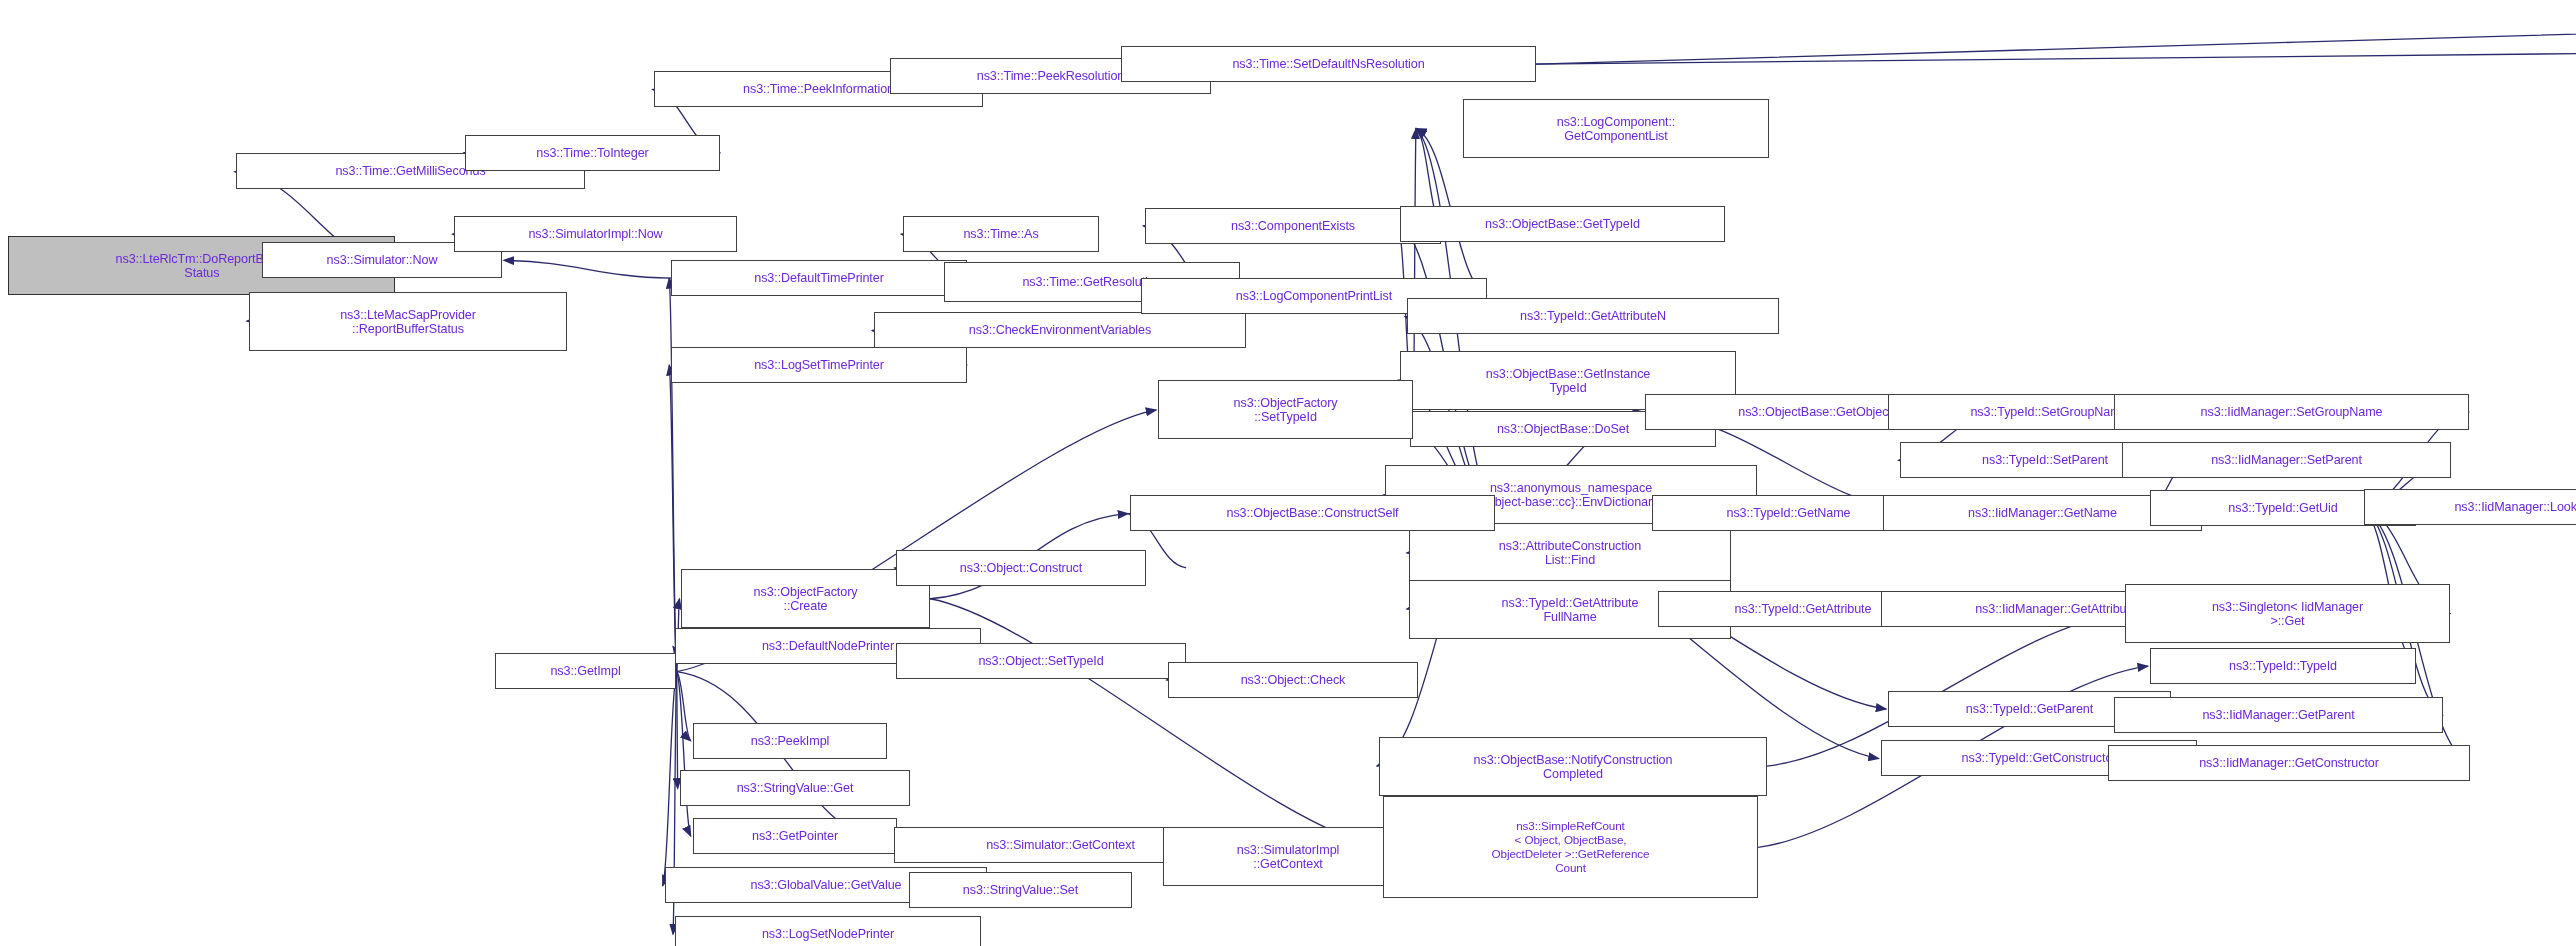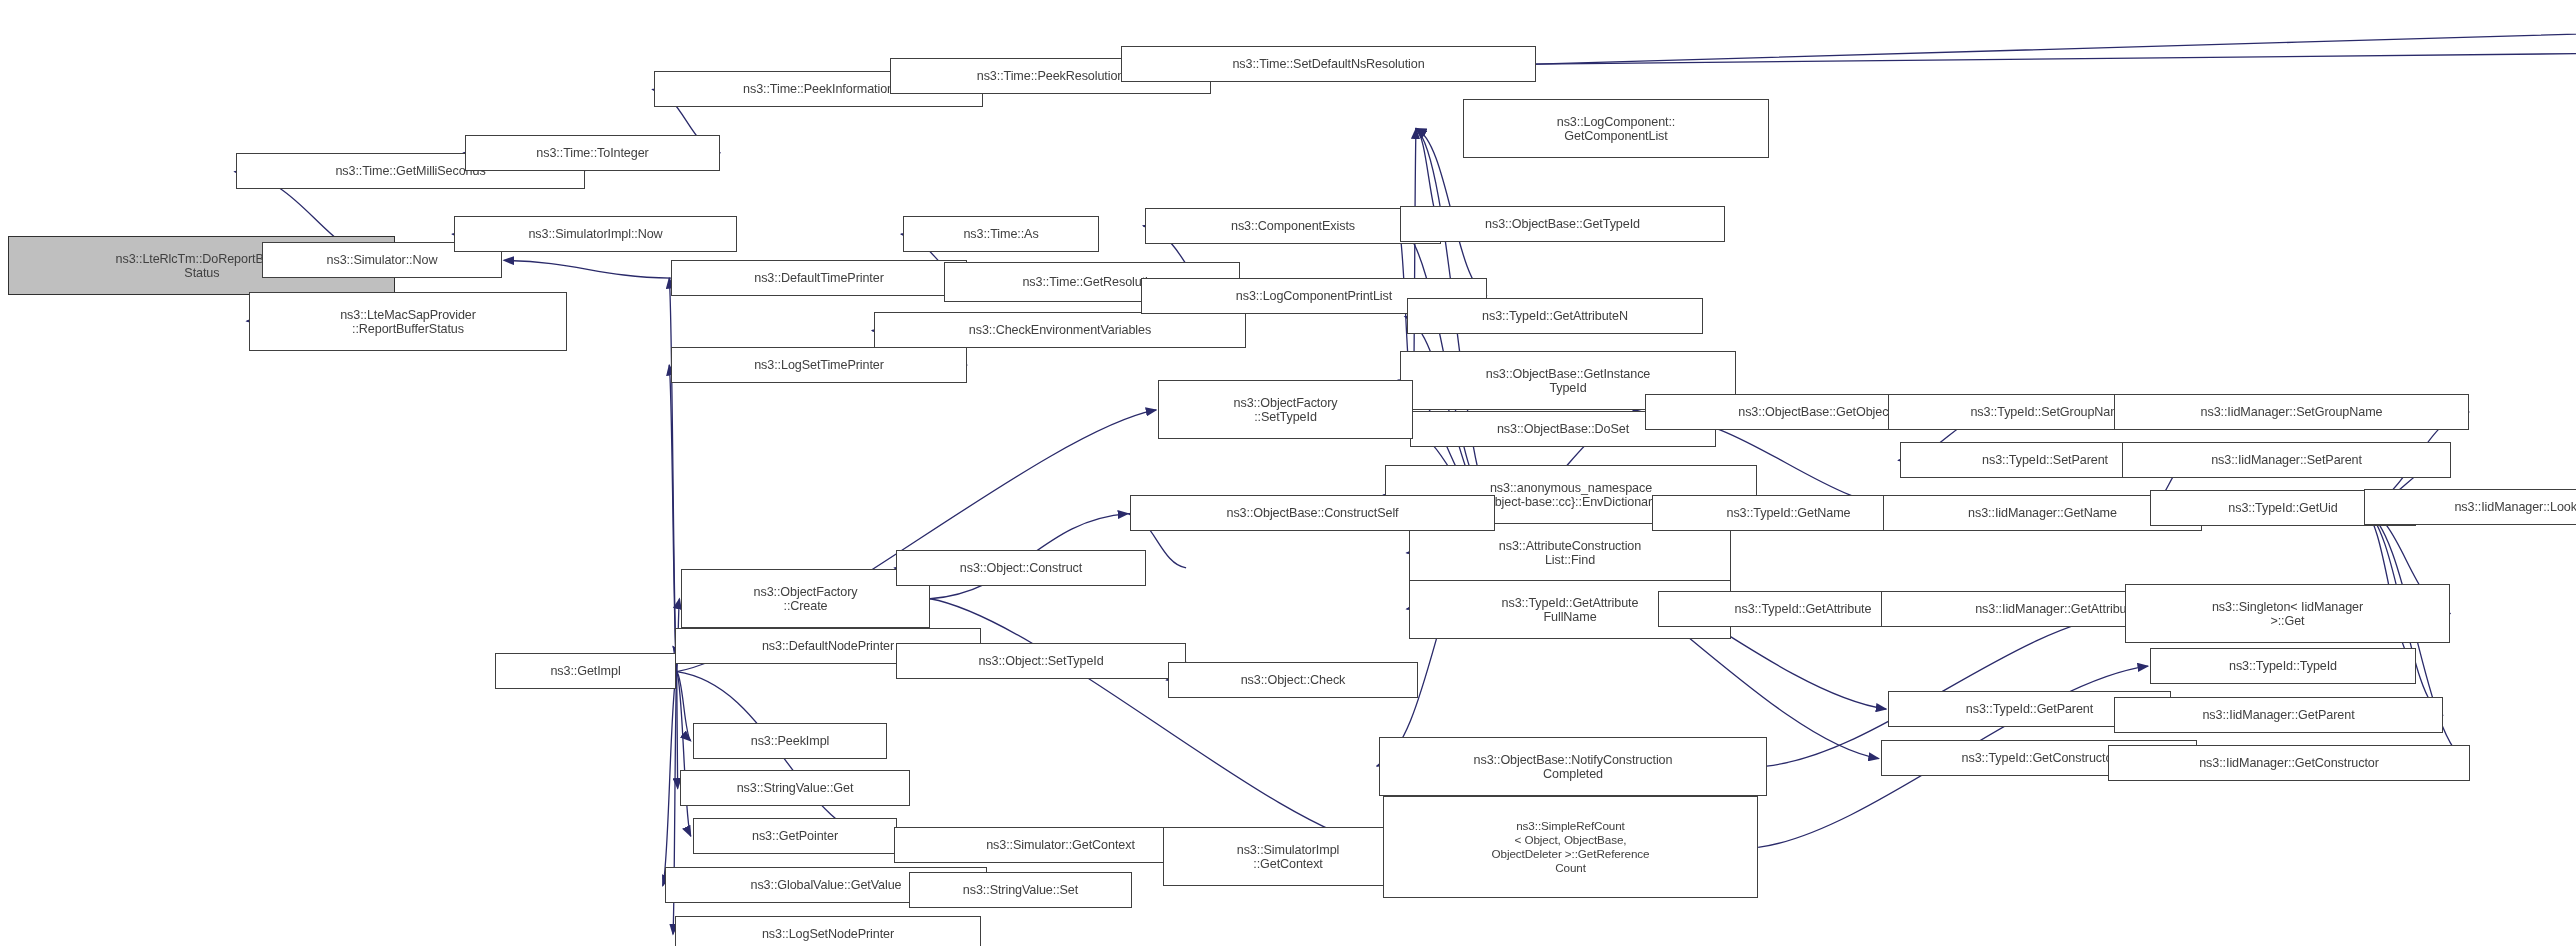--- a/index.html
+++ b/index.html
@@ -10,21 +10,21 @@
     background:#ffffff;
     font-family:"Liberation Sans", sans-serif;
     overflow:hidden;
   }
   #edges{position:absolute;left:0;top:0;width:2576px;height:947px;pointer-events:none;}
   .node{
     position:absolute;
     box-sizing:border-box;
     border:0.9px solid #404040;
     background:#ffffff;
-    color:#404040;
+    color:#6d28d9;
     font-size:12.6px;
     line-height:14px;
     text-align:center;
     display:flex;
     align-items:center;
     justify-content:center;
     white-space:pre-line;
     letter-spacing:-0.1px;
     padding:0 20px;
   }
@@ -138,21 +138,21 @@
       <div class="node" style="left: 671px; top: 260px; width: 296px; height: 36px;">ns3::DefaultTimePrinter</div>
       <div class="node" style="left: 903px; top: 216px; width: 196px; height: 36px;">ns3::Time::As</div>
       <div class="node" style="left: 944px; top: 262px; width: 296px; height: 40px;">ns3::Time::GetResolution</div>
       <div class="node" style="left: 874px; top: 312px; width: 372px; height: 36px;">ns3::CheckEnvironmentVariables</div>
       <div class="node" style="left: 671px; top: 347px; width: 296px; height: 36px;">ns3::LogSetTimePrinter</div>
       <div class="node" style="left: 1145px; top: 208px; width: 296px; height: 36px;">ns3::ComponentExists</div>
       <div class="node" style="left: 1141px; top: 278px; width: 346px; height: 36px;">ns3::LogComponentPrintList</div>
       <div class="node" style="left: 1418px; top: 99px; width: 306px; height: 59px; margin-left: 45px;">ns3::LogComponent::
 GetComponentList</div>
       <div class="node" style="left: 1400px; top: 206px; width: 325px; height: 36px;">ns3::ObjectBase::GetTypeId</div>
-      <div class="node" style="left: 1407px; top: 298px; width: 296px; height: 36px; text-align: right;">ns3::TypeId::GetAttributeN</div>
+      <div class="node" style="left: 1407px; top: 298px; width: 372px; height: 36px; text-align: right;">ns3::TypeId::GetAttributeN</div>
       <div class="node" style="left: 1400px; top: 351px; width: 336px; height: 59px;">ns3::ObjectBase::GetInstance
 TypeId</div>
       <div class="node" style="left: 1410px; top: 411px; width: 306px; height: 36px;">ns3::ObjectBase::DoSet</div>
       <div class="node" style="left: 1385px; top: 465px; width: 372px; height: 59px;">ns3::anonymous_namespace
 {object-base::cc}::EnvDictionary</div>
       <div class="node" style="left: 1409px; top: 523px; width: 322px; height: 59px;">ns3::AttributeConstruction
 List::Find</div>
       <div class="node" style="left: 1409px; top: 580px; width: 322px; height: 59px;">ns3::TypeId::GetAttribute
 FullName</div>
       <div class="node" style="left: 1158px; top: 380px; width: 255px; height: 59px;">ns3::ObjectFactory

